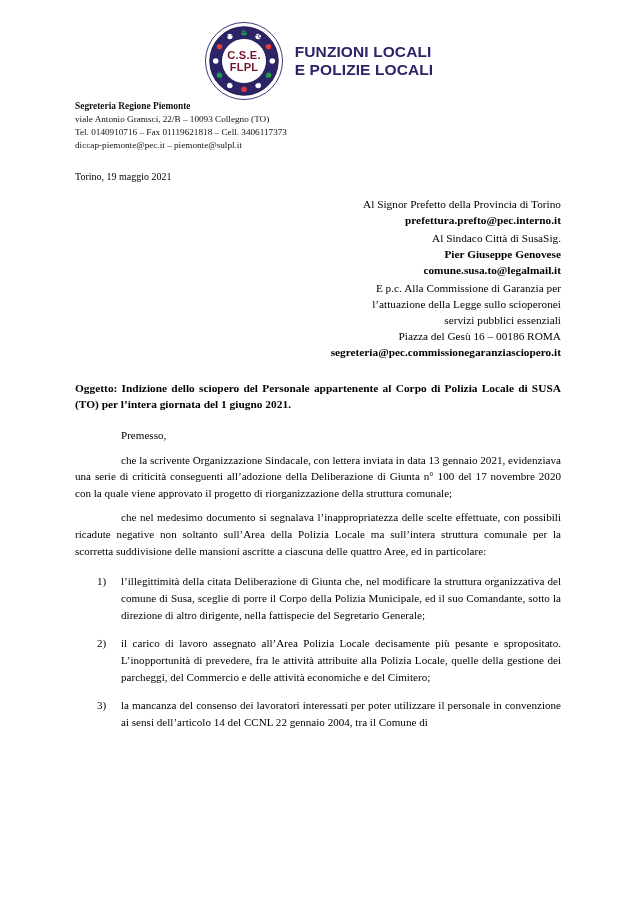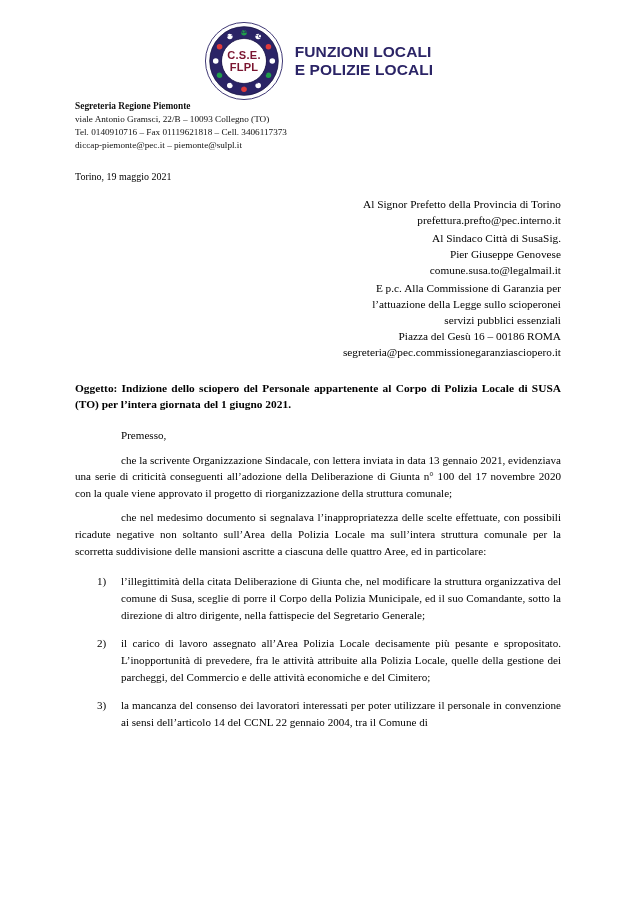--- a/index.html
+++ b/index.html
@@ -70,21 +70,21 @@
     font-size: 10px;
     margin-top: 18px;
   }
   .addr-block {
     text-align: right;
     font-size: 11.3px;
     line-height: 1.42;
     margin-top: 14px;
   }
   .addr-block.tight { margin-top: 2px; }
-  .addr-block .b { font-weight: normal; }
+  .addr-block .b { font-weight: bold; }
 
   
   .subject {
     margin-top: 20px;
     font-size: 11.4px;
     font-weight: bold;
     line-height: 1.45;
     text-align: justify;
   }
 

